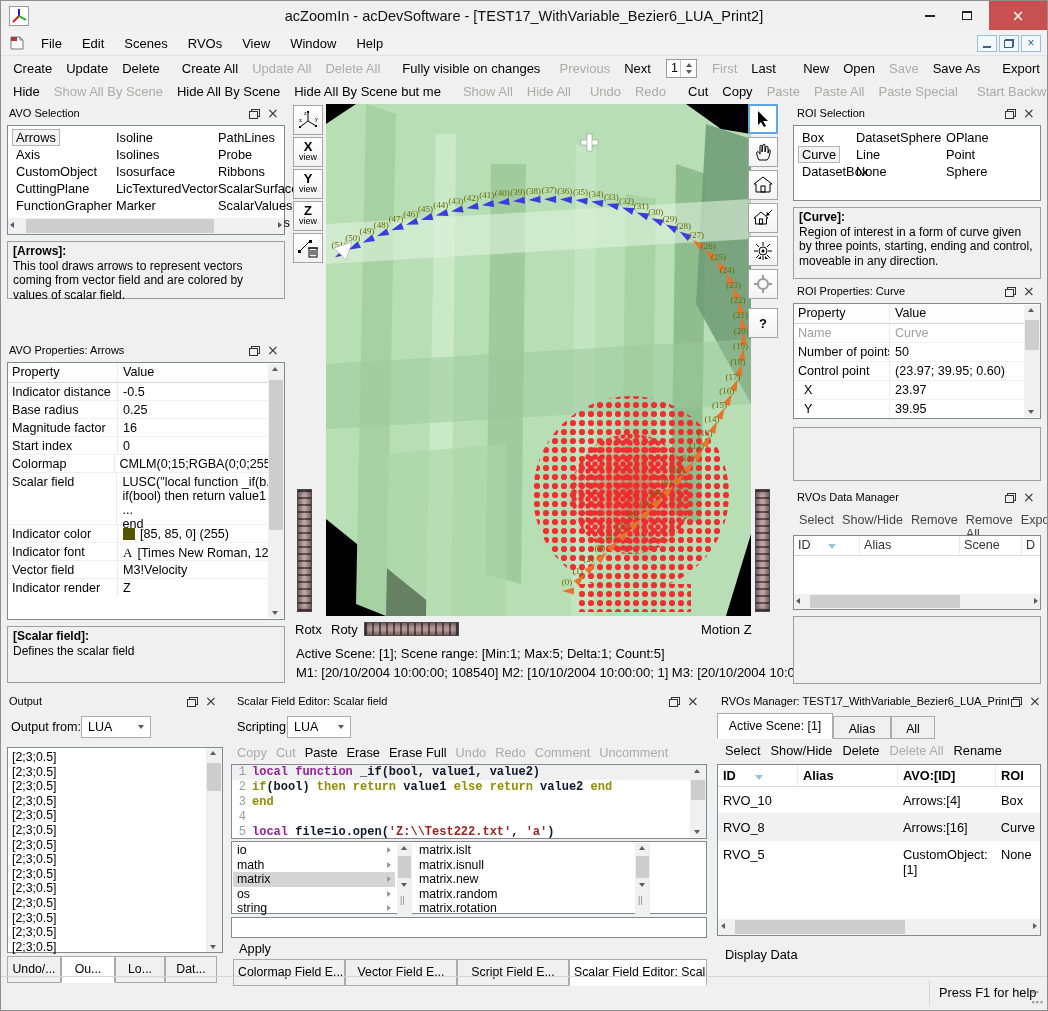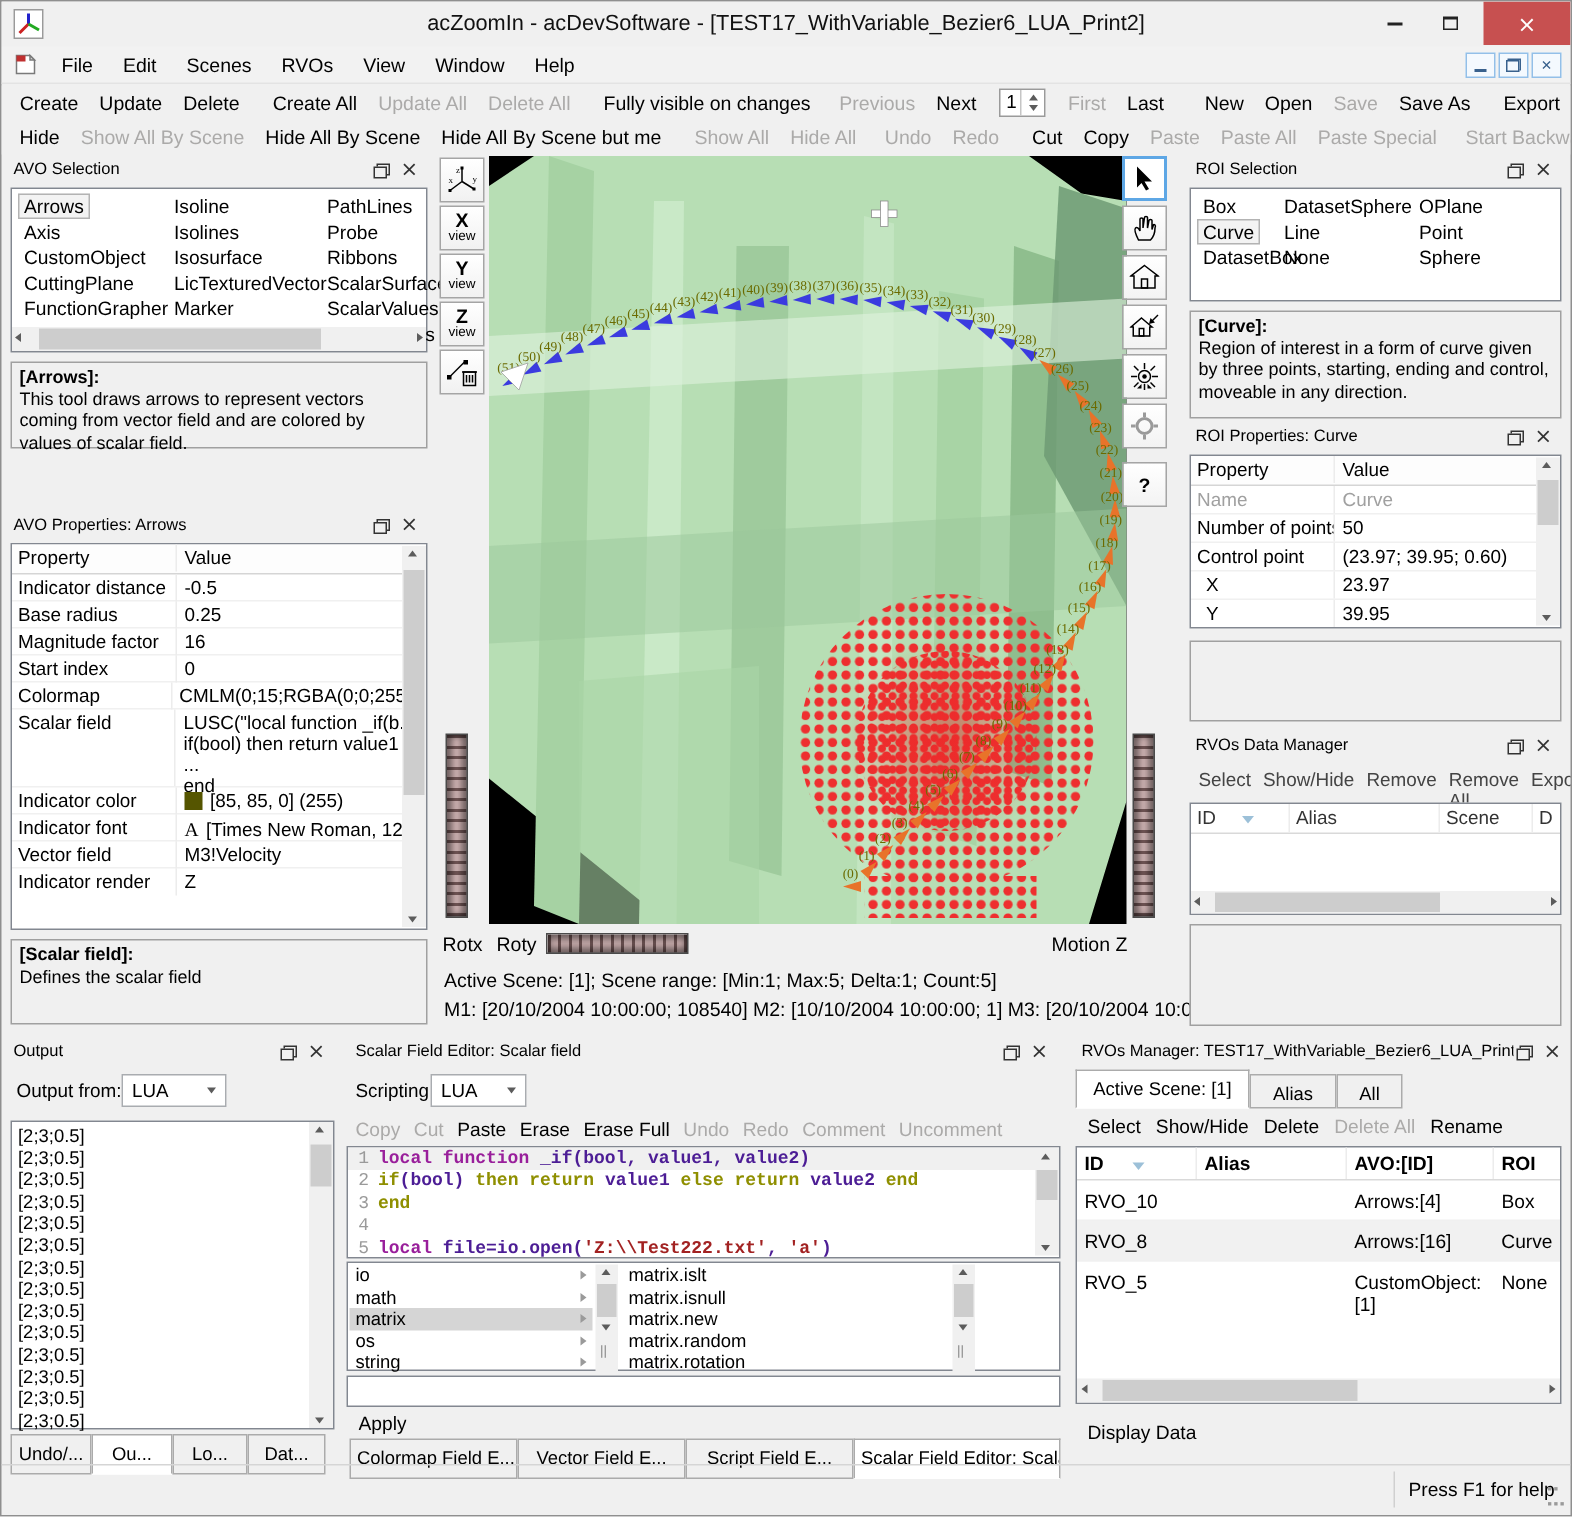--- a/index.html
+++ b/index.html
@@ -83,21 +83,21 @@
   .navbtn{width:30px;height:30px;background:linear-gradient(#ffffff,#f3f3f3);border:1px solid #a5a5a5;display:flex;align-items:center;justify-content:center;}
   .navbtn.sel{border:2px solid #5ea7e5;background:#fff;}
 
   
   .codebox{background:#fff;border:1px solid #828790;font-family:"Liberation Mono",monospace;font-size:12px;font-weight:bold;}
   .cline{display:flex;height:15px;line-height:15px;white-space:pre;}
   .cnum{width:20px;text-align:right;padding-right:6px;color:#9a9a9a;font-weight:normal;flex:none;}
   .kw{color:#991f9b;}
   .kw2{color:#8f8f00;}
   .str{color:#a22222;}
-  .pl{color:#4c1d95;}
+  .pl{color:#0f172a;}
   .hl{background:#f0f0f0;}
   .fnrow{height:14.5px;font-size:12.3px;padding:0 4px;display:flex;align-items:center;white-space:nowrap;}
   .fnrow.hl2{background:#d5d5d5;}
 
   .grid-dot{color:#9a9a9a;}
   svg text{font-family:"Liberation Serif",serif;}
   .arcLbl{font-size:9px;text-anchor:middle;}
 </style>
 </head>
 <body>

